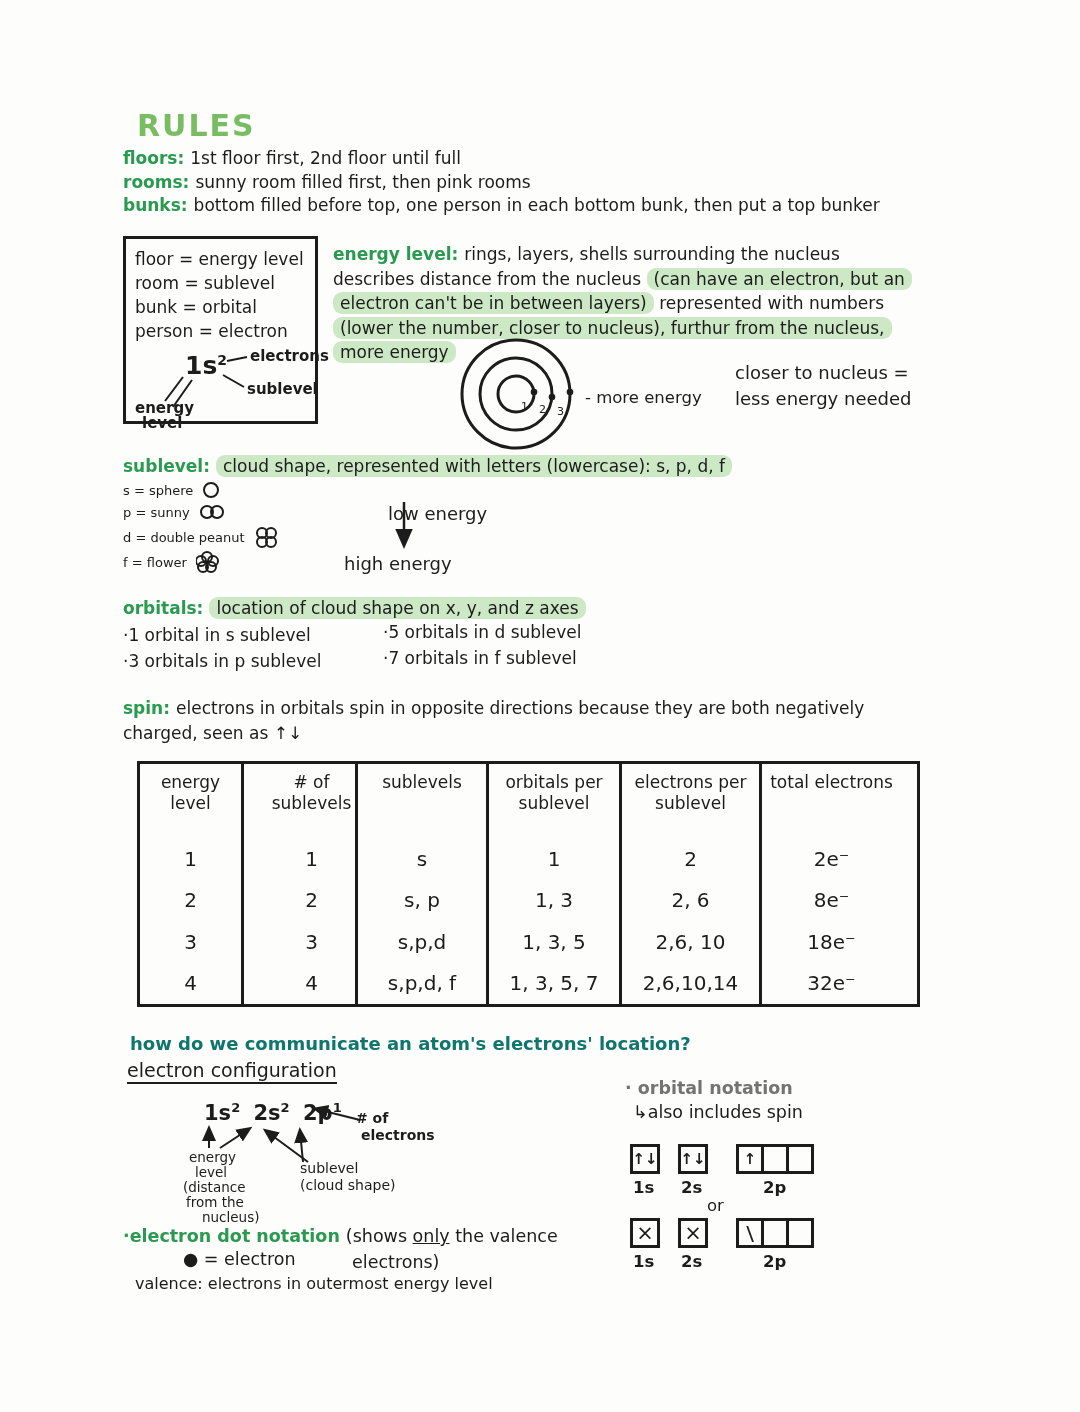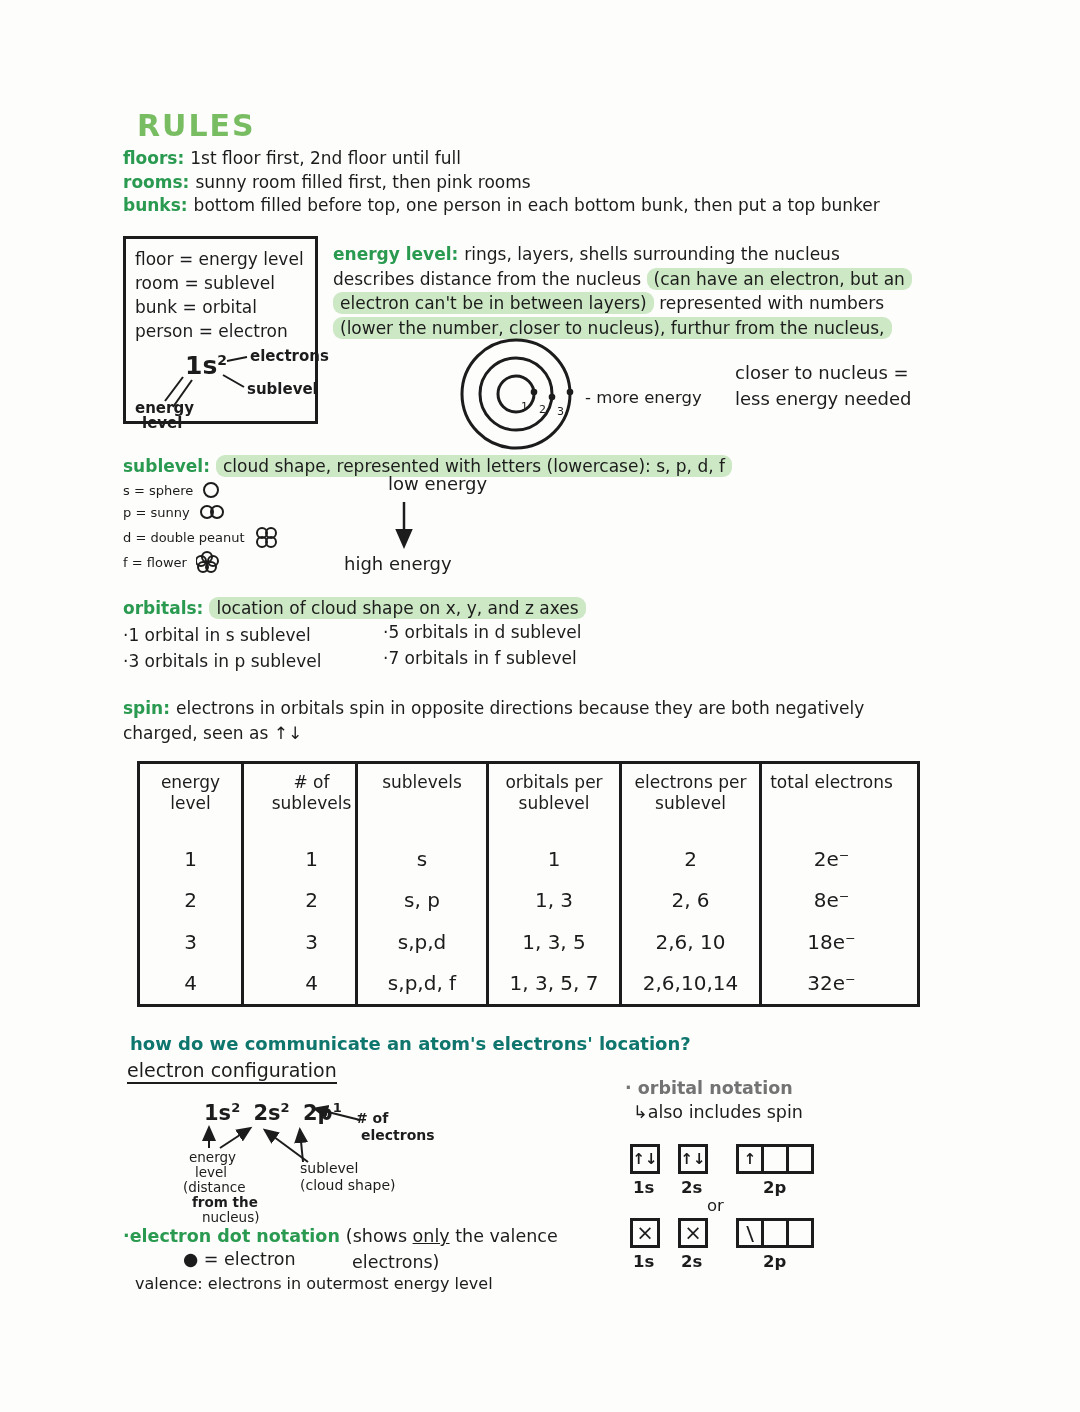--- a/index.html
+++ b/index.html
@@ -81,20 +81,21 @@
       <span class="nlbl" style="left:0px;top:52px;">energy</span>
       <span class="nlbl" style="left:7px;top:67px;">level</span>
     </div>
   </div>
 
   <div class="abs epara t17" style="left:333px;top:242px;">
     <div><span class="glabel">energy level:</span><span>rings, layers, shells surrounding the nucleus</span></div>
     <div><span>describes distance from the nucleus </span><span class="hl">(can have an electron, but an</span></div>
     <div><span class="hl">electron can't be in between layers)</span><span> represented with numbers</span></div>
     <div><span class="hl">(lower the number, closer to nucleus), furthur from the nucleus,</span></div>
+    <div><span class="hl">more energy</span></div>
   </div>
 
   <svg class="abs" style="left:450px;top:326px;" width="140" height="140" viewBox="0 0 140 140">
     <circle cx="66" cy="68" r="54" fill="none" stroke="#1c1c1c" stroke-width="3"></circle>
     <circle cx="66" cy="68" r="36" fill="none" stroke="#1c1c1c" stroke-width="3"></circle>
     <circle cx="66" cy="68" r="18" fill="none" stroke="#1c1c1c" stroke-width="3"></circle>
     <circle cx="84" cy="66" r="3.3" fill="#1c1c1c"></circle>
     <circle cx="102" cy="71" r="3.3" fill="#1c1c1c"></circle>
     <circle cx="120" cy="66" r="3.3" fill="#1c1c1c"></circle>
     <text x="71" y="84" font-size="11" fill="#1c1c1c">1</text>
@@ -135,21 +136,21 @@
   <div class="abs shape-row" style="left:123px;top:551px;">
     <span>f = flower</span>
     <svg width="23" height="22">
       <circle cx="11" cy="6" r="5" fill="none" stroke="#1c1c1c" stroke-width="2"></circle>
       <circle cx="17" cy="10" r="5" fill="none" stroke="#1c1c1c" stroke-width="2"></circle>
       <circle cx="15" cy="16" r="5" fill="none" stroke="#1c1c1c" stroke-width="2"></circle>
       <circle cx="7" cy="16" r="5" fill="none" stroke="#1c1c1c" stroke-width="2"></circle>
       <circle cx="5" cy="10" r="5" fill="none" stroke="#1c1c1c" stroke-width="2"></circle>
     </svg>
   </div>
-  <span class="abs t18 nw" style="left:352px;top:473px;margin-left:36px;">low energy</span>
+  <span class="abs t18 nw" style="left:352px;top:503px;margin-left:36px;">low energy</span>
   <svg class="abs" style="left:392px;top:500px;" width="24" height="54">
     <defs>
         <marker id="ah1" markerWidth="9" markerHeight="8" refX="6" refY="3.5" orient="auto">
           <path d="M0,0 L8,3.5 L0,7 z" fill="#1c1c1c"></path>
         </marker>
       </defs>
     <line x1="12" y1="2" x2="12" y2="44" stroke="#1c1c1c" stroke-width="2.5" marker-end="url(#ah1)"></line>
   </svg>
   <span class="abs t18 nw" style="left:344px;top:553px;">high energy</span>
 
@@ -236,21 +237,21 @@
     <line x1="240" y1="22" x2="196" y2="11" stroke="#1c1c1c" stroke-width="2" marker-end="url(#ah2)"></line>
   </svg>
   <div class="abs small-note" style="left:356px;top:1110px;font-size:14px;line-height:17px;font-weight:700;">
     <div># of</div>
     <div style="margin-left:5px;">electrons</div>
   </div>
   <div class="abs small-note" style="left:183px;top:1150px;">
     <div style="margin-left:6px;">energy</div>
     <div style="margin-left:12px;">level</div>
     <div>(distance</div>
-    <div style="margin-left:9px;font-weight:bold;">from the</div>
+    <div style="margin-left:3px;">from the</div>
     <div style="margin-left:19px;">nucleus)</div>
   </div>
   <div class="abs small-note" style="left:300px;top:1160px;font-size:14px;line-height:17px;">
     <div>sublevel</div>
     <div>(cloud shape)</div>
   </div>
 
   <div class="abs nw" style="left:123px;top:1226px;font-size:17.5px;">
     <span class="glabel">·electron dot notation</span><span><span>(shows </span><span style="text-decoration:underline;">only</span><span> the valence</span></span>
   </div>

